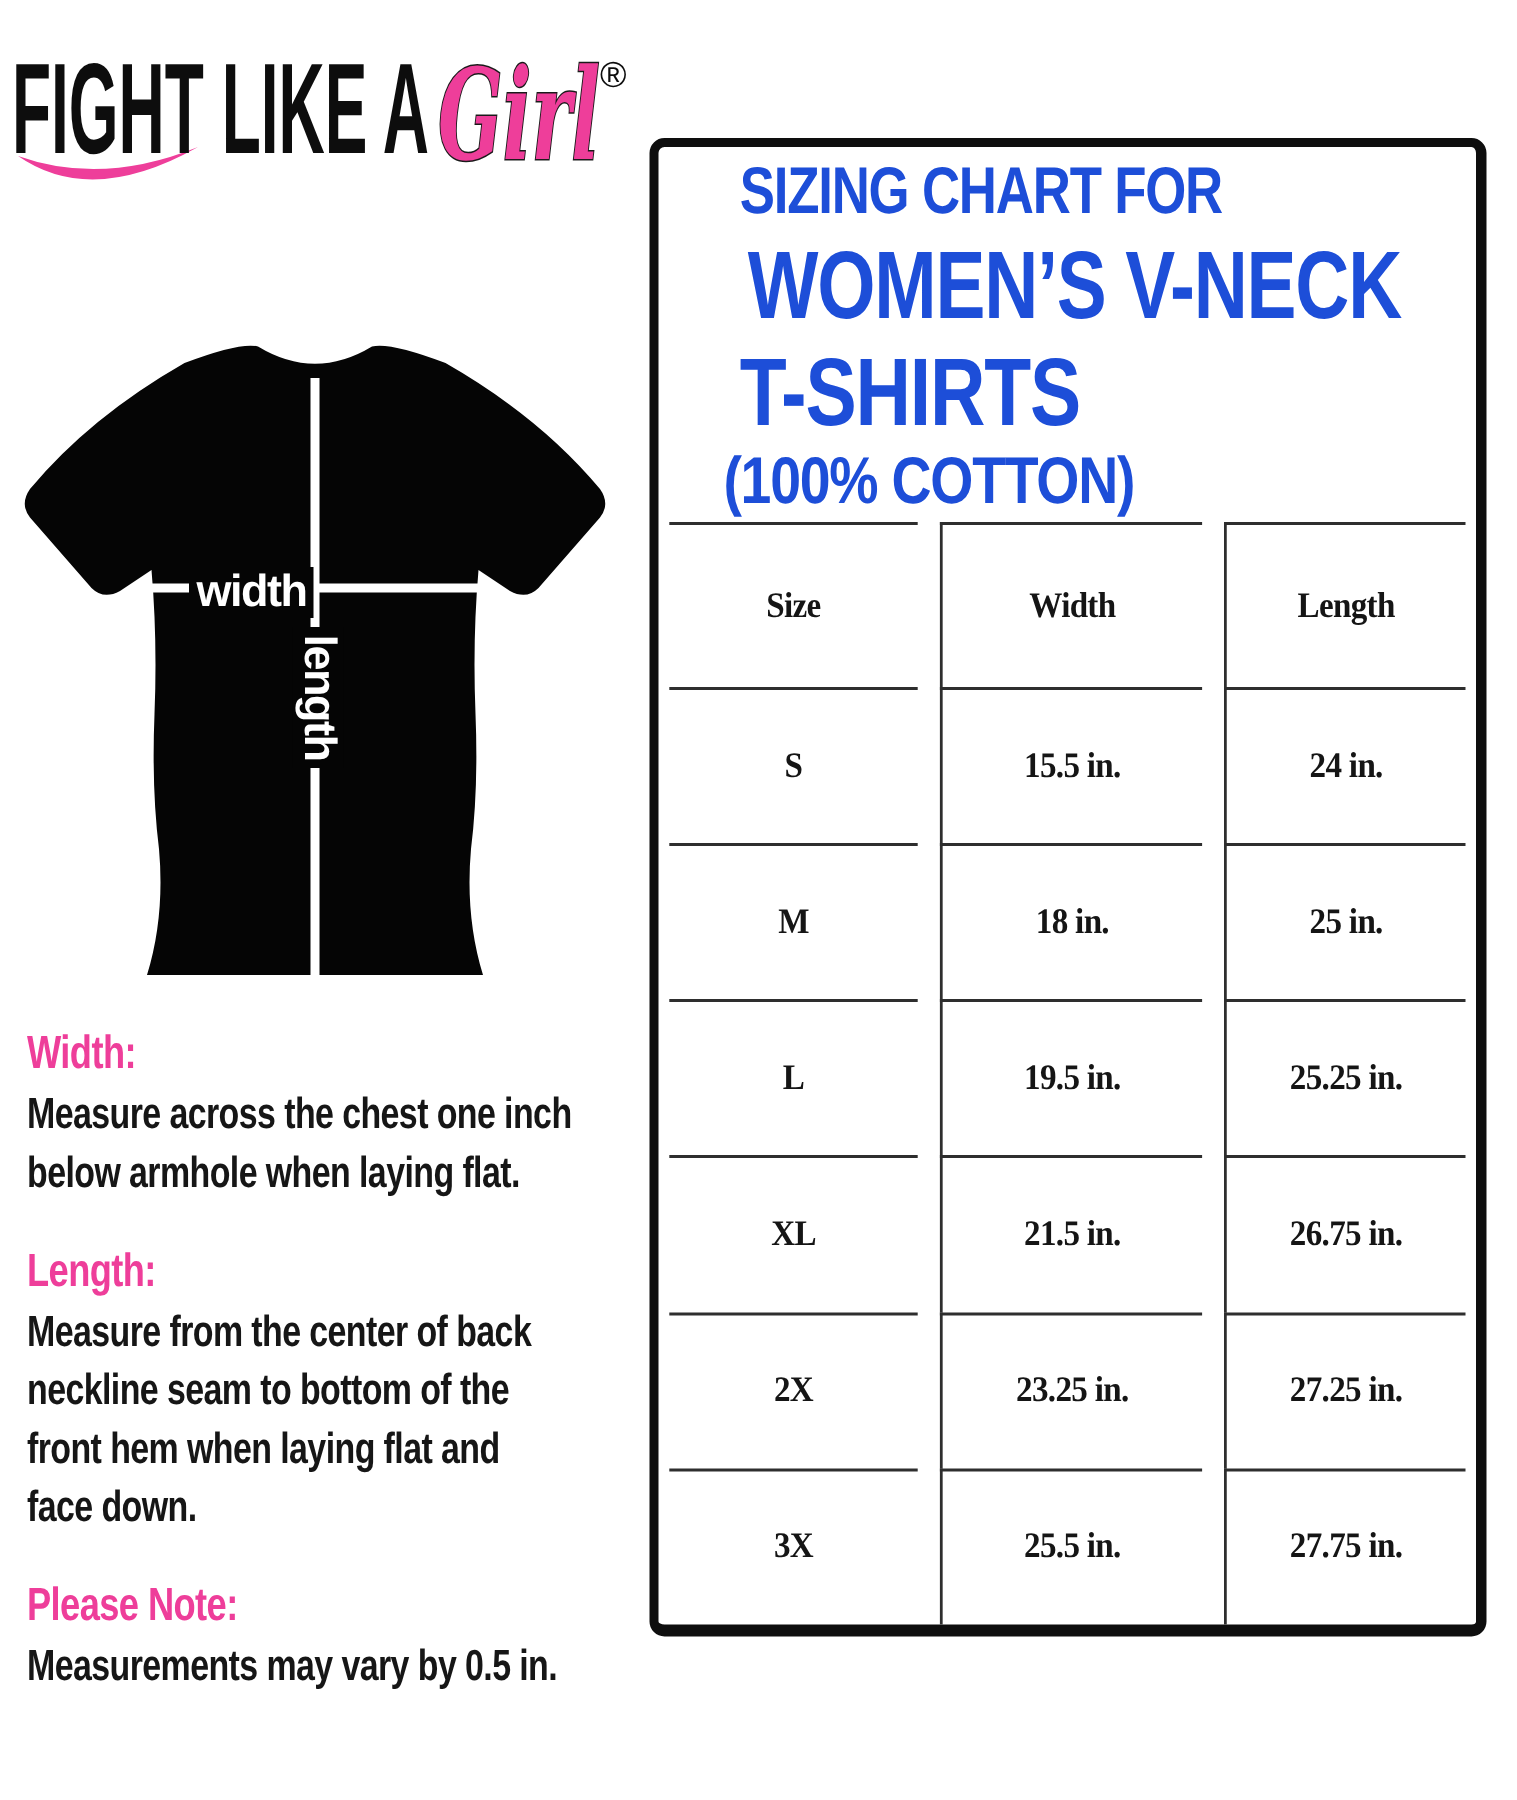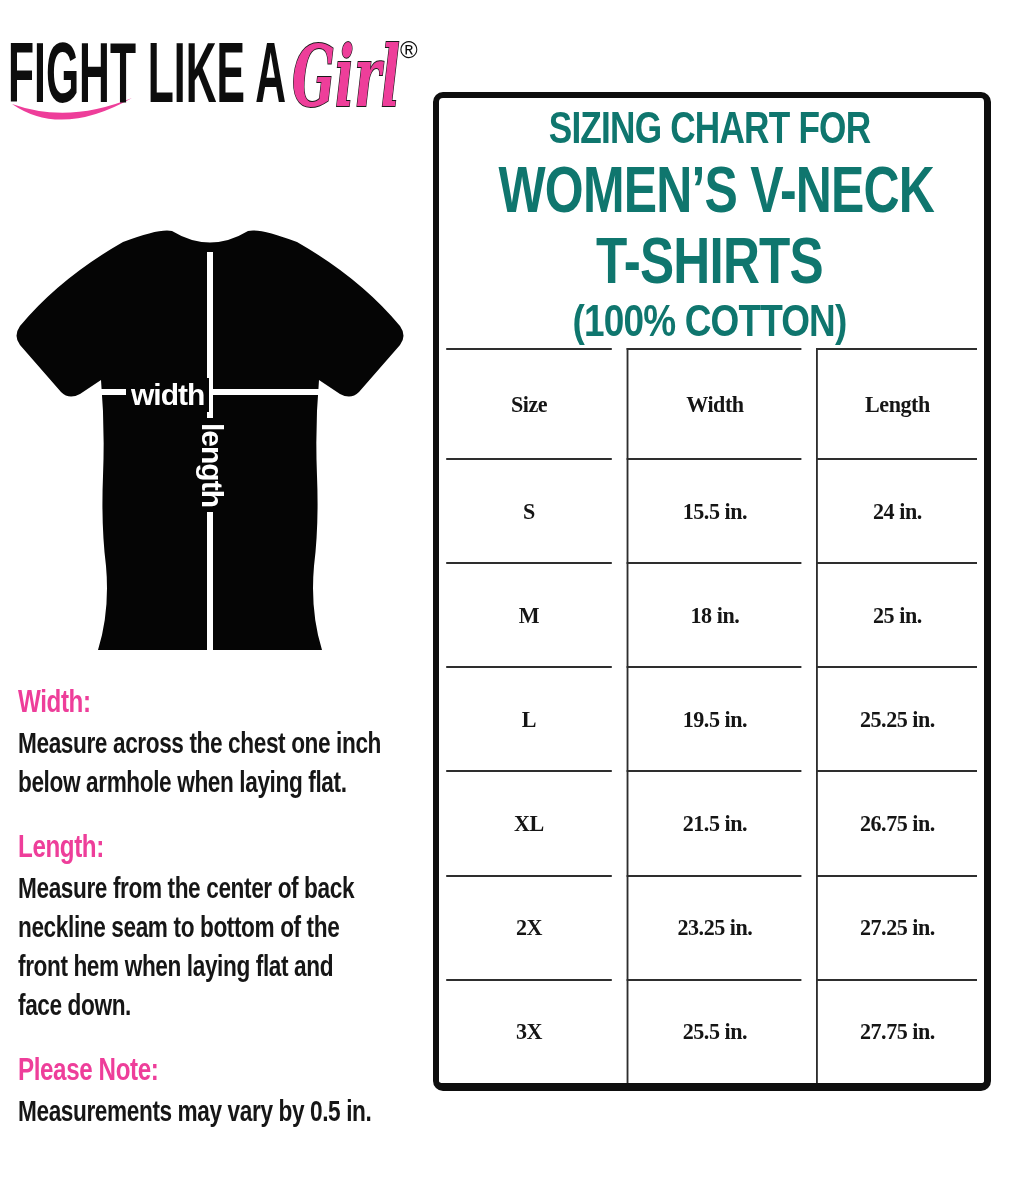--- a/index.html
+++ b/index.html
@@ -33,21 +33,21 @@
   .note-body{
     color:#161616;font-size:29px;line-height:39px;font-weight:700;
     margin:0 0 27px 0;white-space:pre-line;
   }
   
   .panel{
     position:absolute;left:433px;top:92px;width:558px;height:999px;
     box-sizing:border-box;border:solid #0e0e0e;border-width:6px 7px 8px 6px;
     border-radius:10px;background:#ffffff;
   }
-  .panel-header{position:absolute;left:0;right:4px;top:4px;text-align:center;color:#0f766e;}
+  .panel-header{position:absolute;left:0;right:4px;top:4px;text-align:left;color:#1d4ed8;}
   .ph-line{font-weight:700;letter-spacing:-1px;white-space:nowrap;}
   .ph-1{font-size:44px;line-height:52px;transform:scaleX(0.80);}
   .ph-2{font-size:64px;line-height:72px;transform:scaleX(0.78);}
   .ph-3{font-size:64px;line-height:70px;transform:scaleX(0.80);}
   .ph-4{font-size:44px;line-height:50px;transform:scaleX(0.84);}
   .size-grid{
     position:absolute;left:0;right:0;top:250px;bottom:0;
     display:grid;grid-template-columns:180px 190px 1fr;
     grid-template-rows:110px repeat(6,1fr);
     font-family:Liberation Serif, serif;

